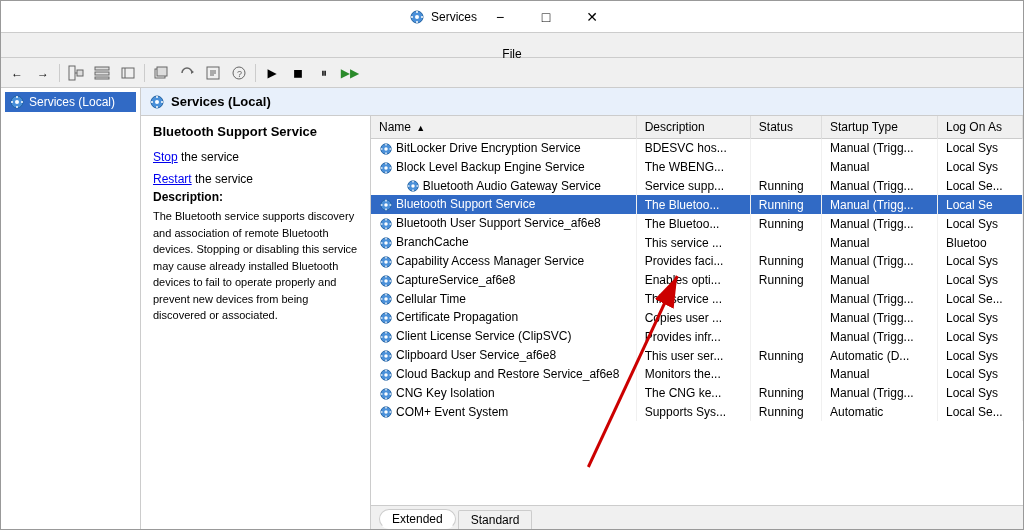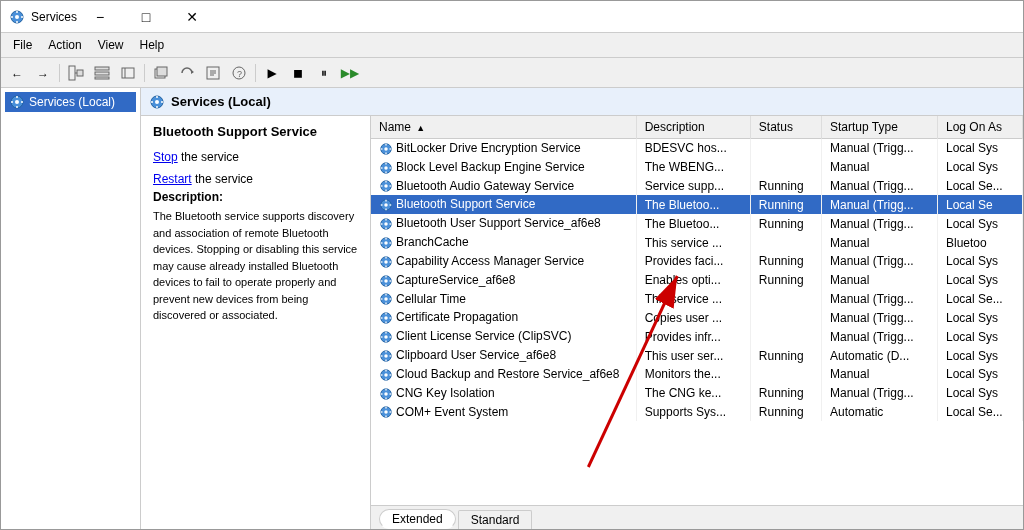--- a/index.html
+++ b/index.html
@@ -19,21 +19,21 @@
       display: flex;
       flex-direction: column;
     }
     .title-bar {
       background: #fff;
       height: 32px;
       display: flex;
       align-items: center;
       padding: 0 8px;
       border-bottom: 1px solid #ccc;
-      justify-content: flex-start;
+      justify-content: center;
     }
     .title-bar-left {
       display: flex;
       align-items: center;
       gap: 6px;
     }
     .title-bar-icon {
       width: 16px;
       height: 16px;
     }
@@ -56,20 +56,21 @@
       align-items: center;
       justify-content: center;
     }
     .menu-bar {
       background: #f0f0f0;
       height: 22px;
       display: flex;
       align-items: center;
       padding: 12px 4px;
       border-bottom: 1px solid #ccc;
+      flex-direction: column;
     }
     .menu-item {
       padding: 2px 8px;
       font-size: 12px;
       cursor: pointer;
     }
     .toolbar {
       background: #f0f0f0;
       height: 30px;
       display: flex;
@@ -435,21 +436,21 @@
                         <line x1="8" y1="12" x2="8" y2="14" stroke="#fff" stroke-width="1.5"></line>
                         <line x1="2" y1="8" x2="4" y2="8" stroke="#fff" stroke-width="1.5"></line>
                         <line x1="12" y1="8" x2="14" y2="8" stroke="#fff" stroke-width="1.5"></line>
                       </svg>Block Level Backup Engine Service</td>
                     <td>The WBENG...</td>
                     <td></td>
                     <td>Manual</td>
                     <td>Local Sys</td>
                   </tr>
                   <tr>
-                    <td style="max-width: 230px;"><svg class="service-icon" viewBox="0 0 16 16" width="14" height="14" style="display:inline-block;vertical-align:middle;margin-right:3px;">
+                    <td style="max-width: 230px; text-align: center;"><svg class="service-icon" viewBox="0 0 16 16" width="14" height="14" style="display:inline-block;vertical-align:middle;margin-right:3px;">
                         <circle cx="8" cy="8" r="6" fill="#4a90d9" stroke="#2060a0" stroke-width="1"></circle>
                         <circle cx="8" cy="8" r="2" fill="#fff"></circle>
                         <line x1="8" y1="2" x2="8" y2="4" stroke="#fff" stroke-width="1.5"></line>
                         <line x1="8" y1="12" x2="8" y2="14" stroke="#fff" stroke-width="1.5"></line>
                         <line x1="2" y1="8" x2="4" y2="8" stroke="#fff" stroke-width="1.5"></line>
                         <line x1="12" y1="8" x2="14" y2="8" stroke="#fff" stroke-width="1.5"></line>
                       </svg>Bluetooth Audio Gateway Service</td>
                     <td>Service supp...</td>
                     <td>Running</td>
                     <td>Manual (Trigg...</td>

